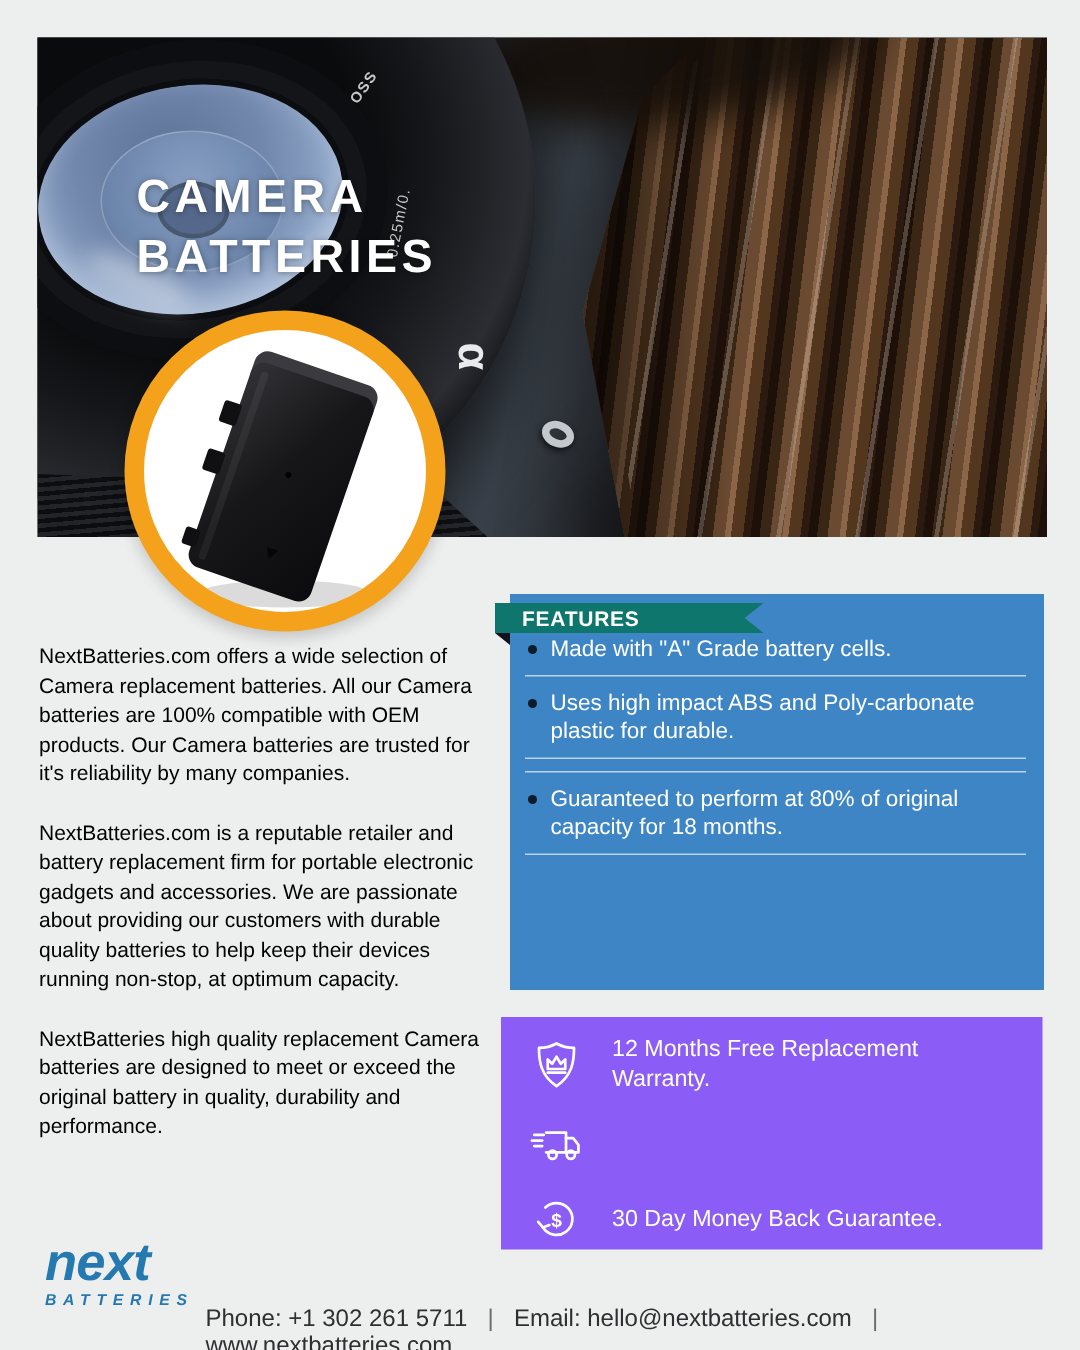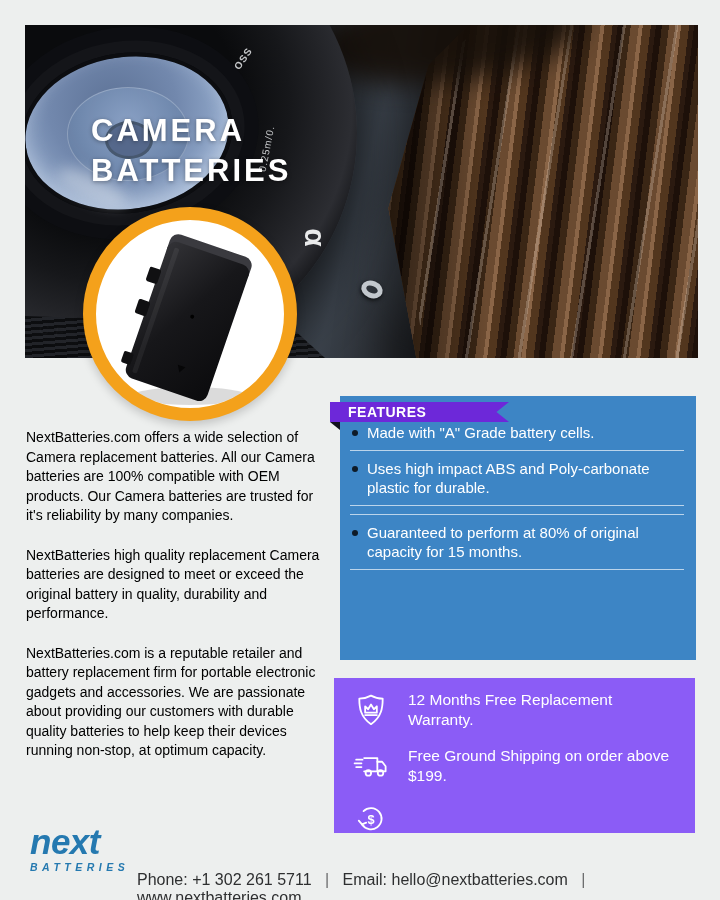--- a/index.html
+++ b/index.html
@@ -78,21 +78,21 @@
   .intro p { margin:0 0 20px 0; }
 
   
   .features-panel { position:absolute; left:340px; top:396px; width:356px; height:264px;
     background:#3d85c5; z-index:2; }
   .features-list { position:absolute; left:10px; top:27px; right:8px; list-style:none; }
   .feature-item { display:flex; align-items:flex-start; color:#fff; font-size:15px; line-height:19px; }
   .bullet { flex:0 0 auto; width:6px; height:6px; border-radius:50%; background:#0e1b28; margin:7px 9px 0 2px; }
   .feature-sep { height:1px; background:rgba(255,255,255,.65); margin:8px 4px 8px 0; }
   .features-ribbon { position:absolute; left:330px; top:402px; width:179px; height:20px;
-    background:#6d28d9; z-index:3; color:#fff; font-size:14px; font-weight:bold;
+    background:#0f766e; z-index:3; color:#fff; font-size:14px; font-weight:bold;
     letter-spacing:.5px; line-height:20px; padding-left:18px;
     clip-path:polygon(0 0,100% 0,93% 50%,100% 100%,0 100%); }
   .ribbon-fold { position:absolute; left:330px; top:422px; width:10px; height:8px;
     background:#12121e; clip-path:polygon(0 0,100% 0,100% 100%); z-index:2; }
 
   
   .guarantee-panel { position:absolute; left:334px; top:678px; width:361px; height:155px;
     background:#8b5cf6; color:#fff; display:flex; flex-direction:column; justify-content:flex-start;
     padding:6px 0; }
   .g-row { display:flex; align-items:center; padding:6px 14px 6px 0; }
@@ -155,40 +155,40 @@
           <rect x="43" y="150" width="10" height="12" rx="2" fill="#101012"></rect>
           <circle cx="96" cy="96" r="2" fill="#000"></circle>
           <path d="M98 146 l8 0 l-4 7 z" fill="#060607"></path>
         </g>
       </svg>
     </div>
   </div>
 
   <div class="intro">
     <p>NextBatteries.com offers a wide selection of Camera replacement batteries. All our Camera batteries are 100% compatible with OEM products. Our Camera batteries are trusted for it's reliability by many companies.</p>
+    <p>NextBatteries.com is a reputable retailer and battery replacement firm for portable electronic gadgets and accessories. We are passionate about providing our customers with durable quality batteries to help keep their devices running non-stop, at optimum capacity.</p>
     <p>NextBatteries high quality replacement Camera batteries are designed to meet or exceed the original battery in quality, durability and performance.</p>
-    <p>NextBatteries.com is a reputable retailer and battery replacement firm for portable electronic gadgets and accessories. We are passionate about providing our customers with durable quality batteries to help keep their devices running non-stop, at optimum capacity.</p>
   </div>
 
   <div class="features-panel">
     <ul class="features-list">
       <li class="feature-item">
         <span class="bullet"></span>
         <span>Made with "A" Grade battery cells.</span>
       </li>
       <li class="feature-sep"></li>
       <li class="feature-item">
         <span class="bullet"></span>
         <span>Uses high impact ABS and Poly-carbonate plastic for durable.</span>
       </li>
       <li class="feature-sep"></li>
       <li class="feature-sep"></li>
       <li class="feature-item">
         <span class="bullet"></span>
-        <span>Guaranteed to perform at 80% of original capacity for 15 months.</span>
+        <span>Guaranteed to perform at 80% of original capacity for 18 months.</span>
       </li>
       <li class="feature-sep"></li>
     </ul>
   </div>
   <div class="features-ribbon">FEATURES</div>
   <div class="ribbon-fold"></div>
 
   <div class="guarantee-panel">
     <div class="g-row">
       <span class="g-icon">
@@ -206,32 +206,32 @@
         <svg width="36" height="34" viewBox="0 0 34 32" fill="none" stroke="#fff" stroke-width="1.7" stroke-linecap="round" stroke-linejoin="round">
           <path d="M3 10 L9 10"></path>
             <path d="M1.5 13.5 L8 13.5"></path>
             <path d="M3 17 L8 17"></path>
           <path d="M10.5 8.5 L23 8.5 L23 21 L10.5 21"></path>
           <path d="M23 12 L27.5 12 L30.8 16.2 L30.8 21 L23 21"></path>
           <circle cx="14.5" cy="22.5" r="2.6"></circle>
           <circle cx="26" cy="22.5" r="2.6"></circle>
         </svg>
       </span>
-      <span class="g-text">Free Ground Shipping on order above $199.</span>
     </div>
     <div class="g-sep"></div>
     <div class="g-row">
       <span class="g-icon">
         <svg width="34" height="34" viewBox="0 0 32 32" fill="none" stroke="#fff" stroke-width="1.7" stroke-linecap="round" stroke-linejoin="round">
           <path d="M7.5 21 A10 10 0 1 0 9 8.5"></path>
           <path d="M7.5 21 L4.5 17.5"></path>
           <path d="M7.5 21 L11.5 19.5"></path>
           <text x="16" y="20.5" text-anchor="middle" font-size="12" font-family="Liberation Sans, sans-serif" font-weight="bold" fill="#fff" stroke="none">$</text>
         </svg>
       </span>
+      <span class="g-text">30 Day Money Back Guarantee.</span>
     </div>
   </div>
 
   <div class="footer-logo">
     <div class="logo-word">next</div>
     <div class="logo-sub">BATTERIES</div>
   </div>
   <div class="footer-contact">
     <span>Phone: +1 302 261 5711</span>
     <span class="pipe">|</span>

